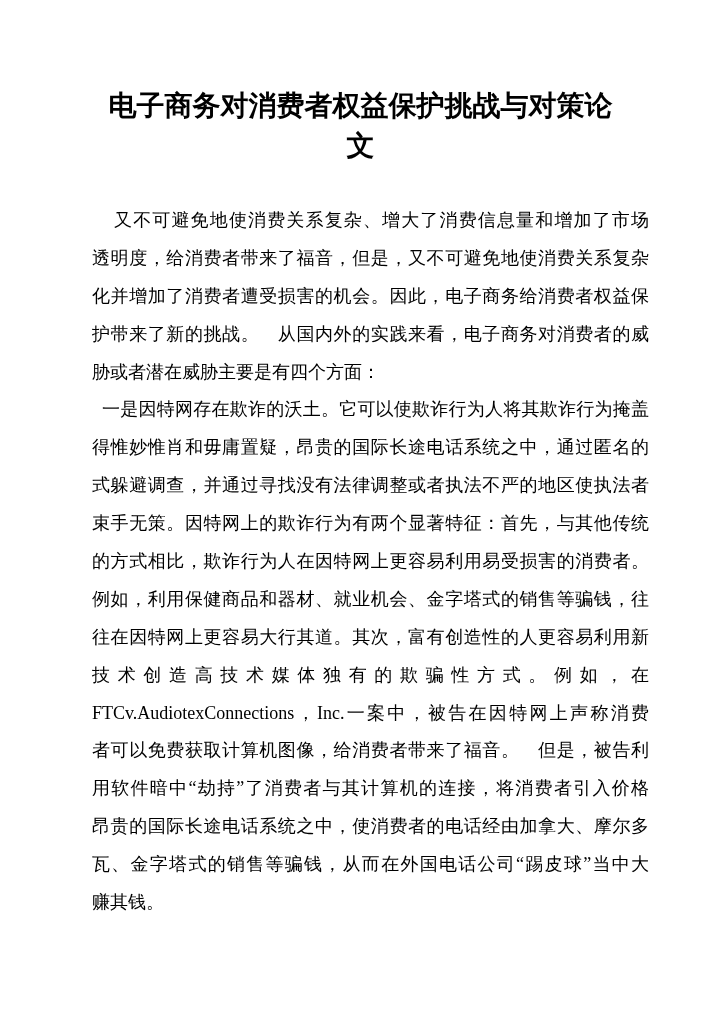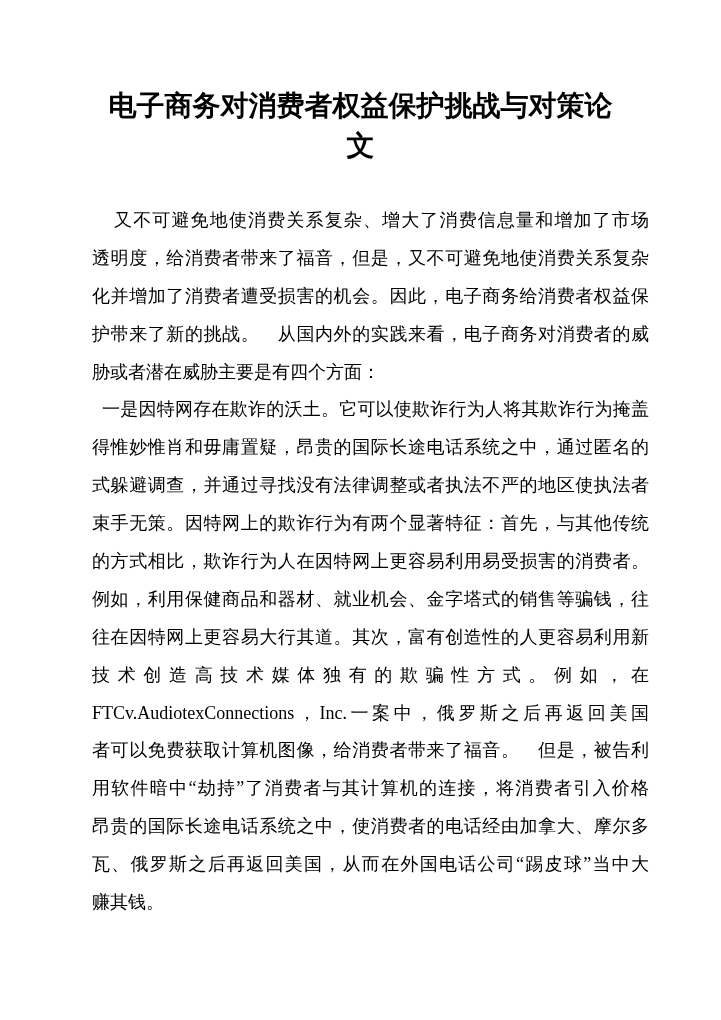--- a/index.html
+++ b/index.html
@@ -68,22 +68,22 @@
 
     <div class="para">
       <div class="line indent-b">一是因特网存在欺诈的沃土。它可以使欺诈行为人将其欺诈行为掩盖</div>
       <div class="line">得惟妙惟肖和毋庸置疑，昂贵的国际长途电话系统之中，通过匿名的方</div>
       <div class="line">式躲避调查，并通过寻找没有法律调整或者执法不严的地区使执法者</div>
       <div class="line">束手无策。因特网上的欺诈行为有两个显著特征：首先，与其他传统</div>
       <div class="line">的方式相比，欺诈行为人在因特网上更容易利用易受损害的消费者。</div>
       <div class="line">例如，利用保健商品和器材、就业机会、金字塔式的销售等骗钱，往</div>
       <div class="line">往在因特网上更容易大行其道。其次，富有创造性的人更容易利用新</div>
       <div class="line">技术创造高技术媒体独有的欺骗性方式。例如，在</div>
-      <div class="line">FTCv.AudiotexConnections，Inc.一案中，俄罗斯之后再返回美国</div>
+      <div class="line">FTCv.AudiotexConnections，Inc.一案中，被告在因特网上声称消费</div>
       <div class="line">者可以免费获取计算机图像，给消费者带来了福音。　但是，被告利</div>
       <div class="line">用软件暗中“劫持”了消费者与其计算机的连接，将消费者引入价格</div>
       <div class="line">昂贵的国际长途电话系统之中，使消费者的电话经由加拿大、摩尔多</div>
-      <div class="line">瓦、俄罗斯之后再返回美国，从而在外国电话公司“踢皮球”当中大</div>
+      <div class="line">瓦、金字塔式的销售等骗钱，从而在外国电话公司“踢皮球”当中大</div>
       <div class="line last">赚其钱。</div>
     </div>
 
   </div>
 </div>
 
 </body></html>

